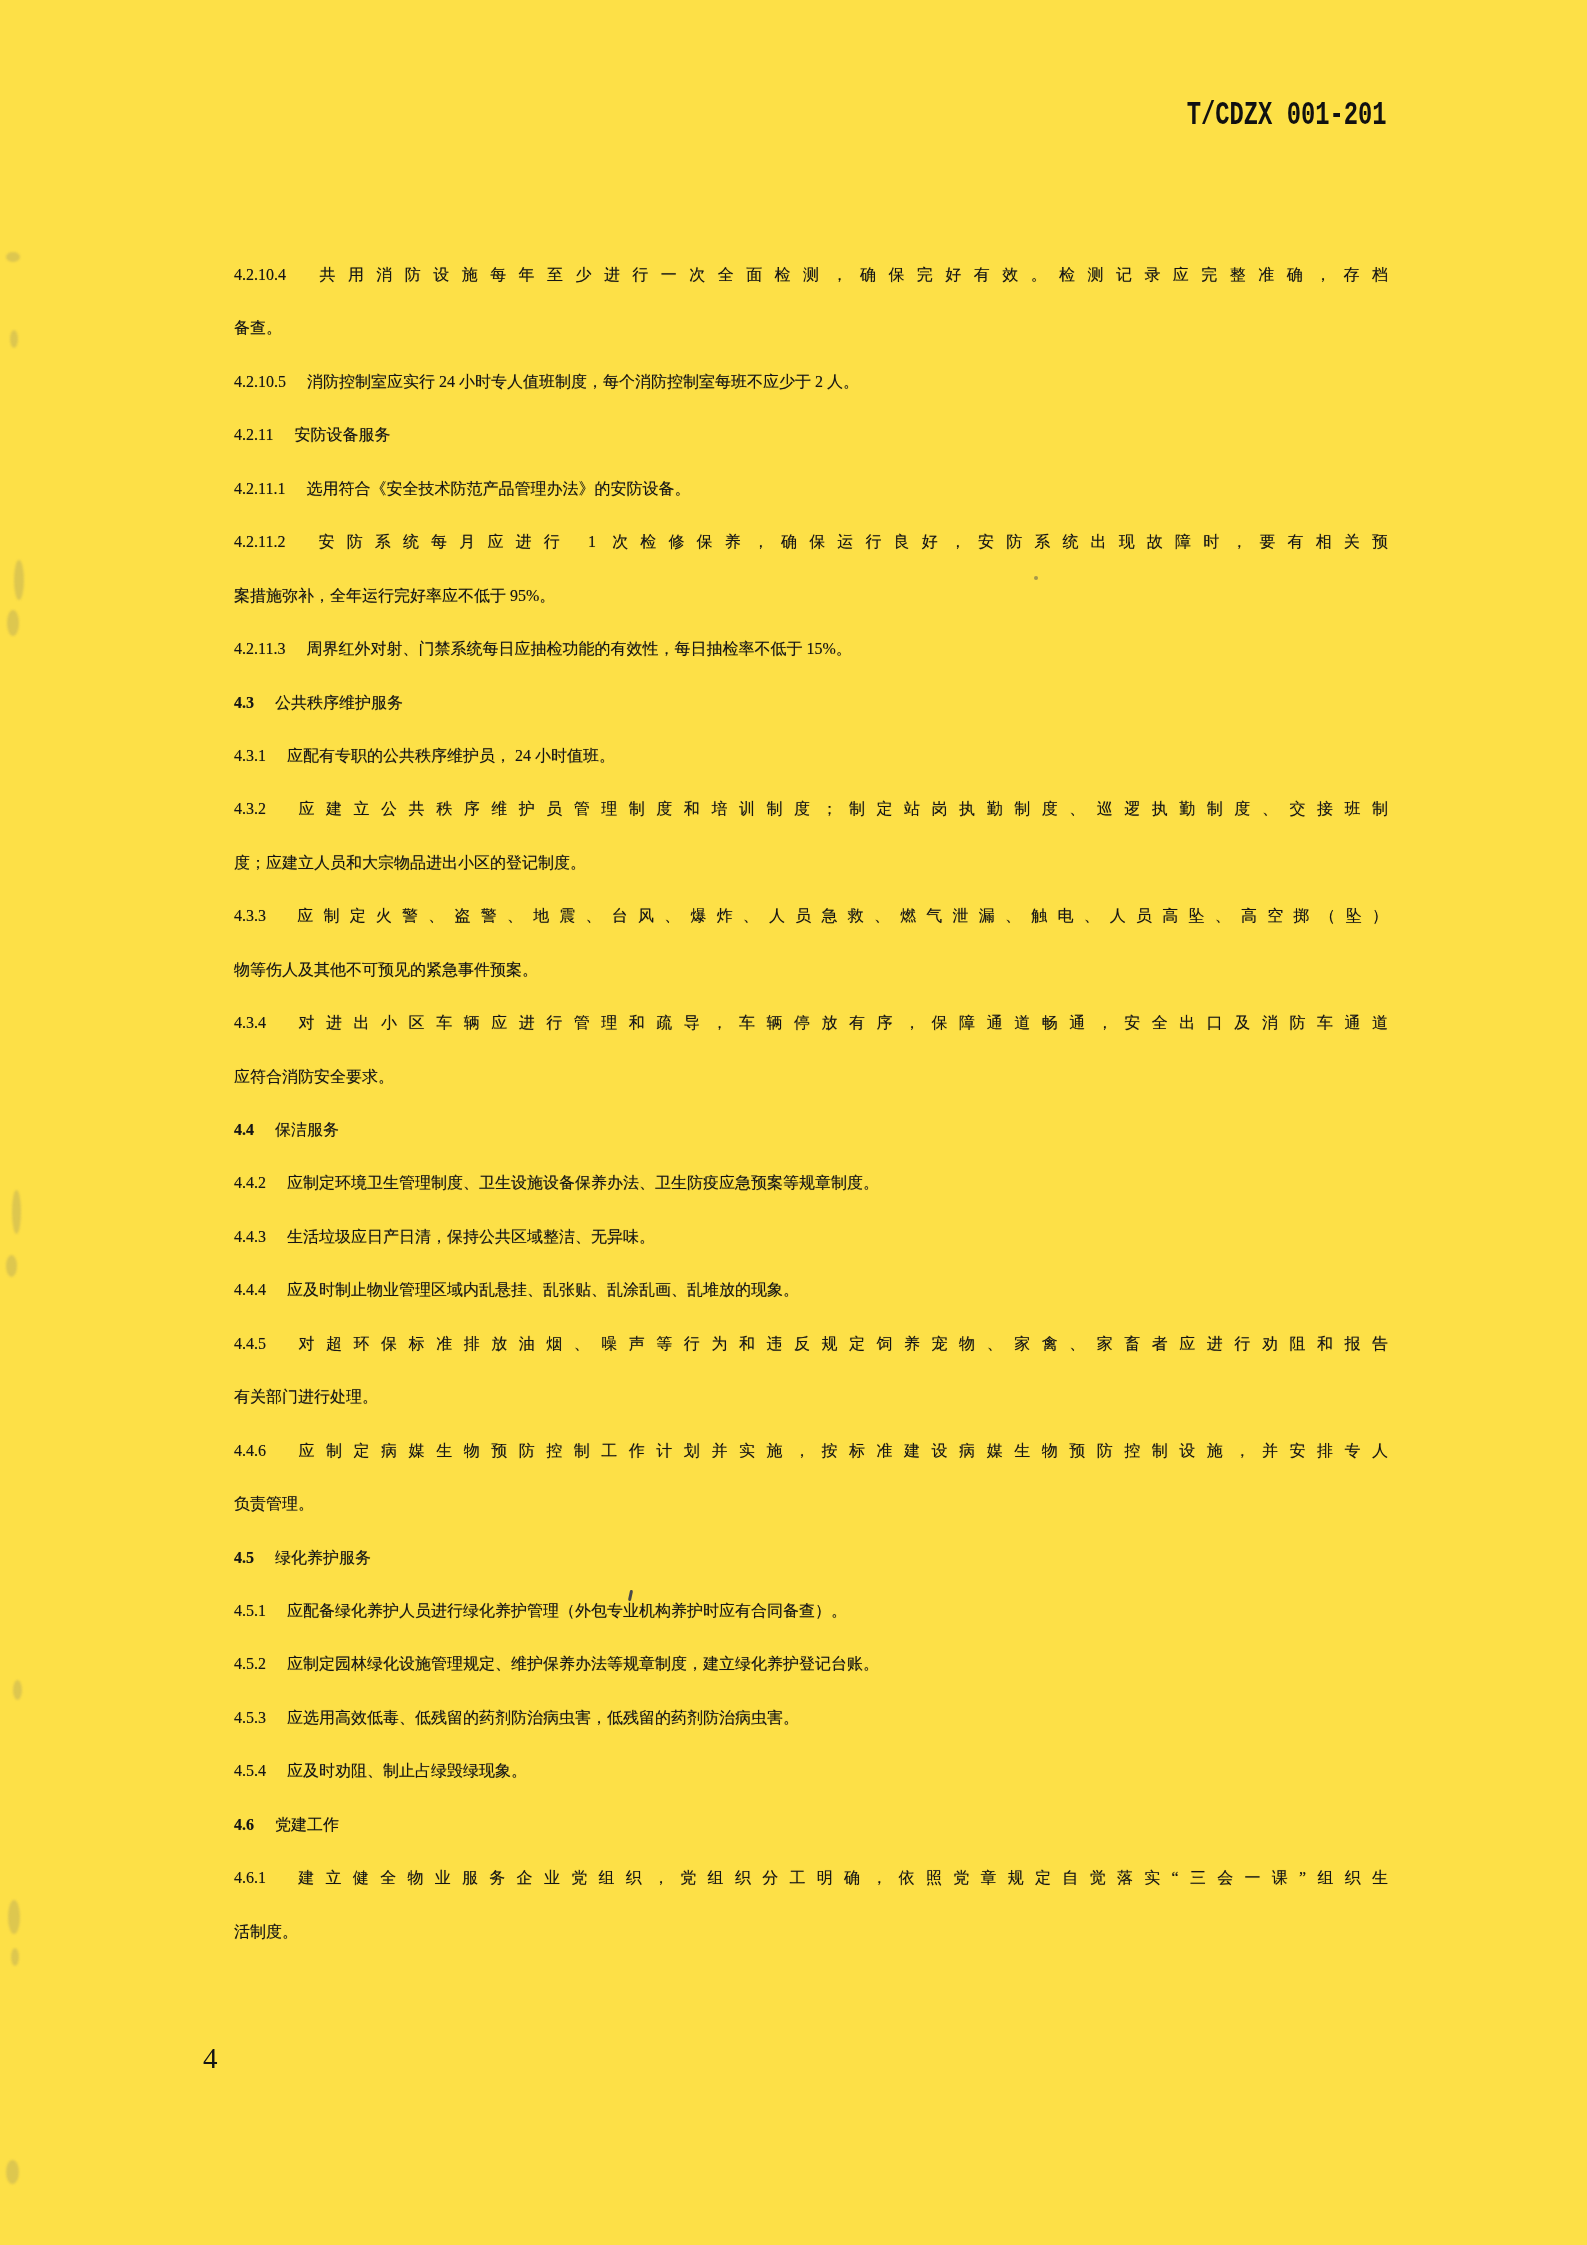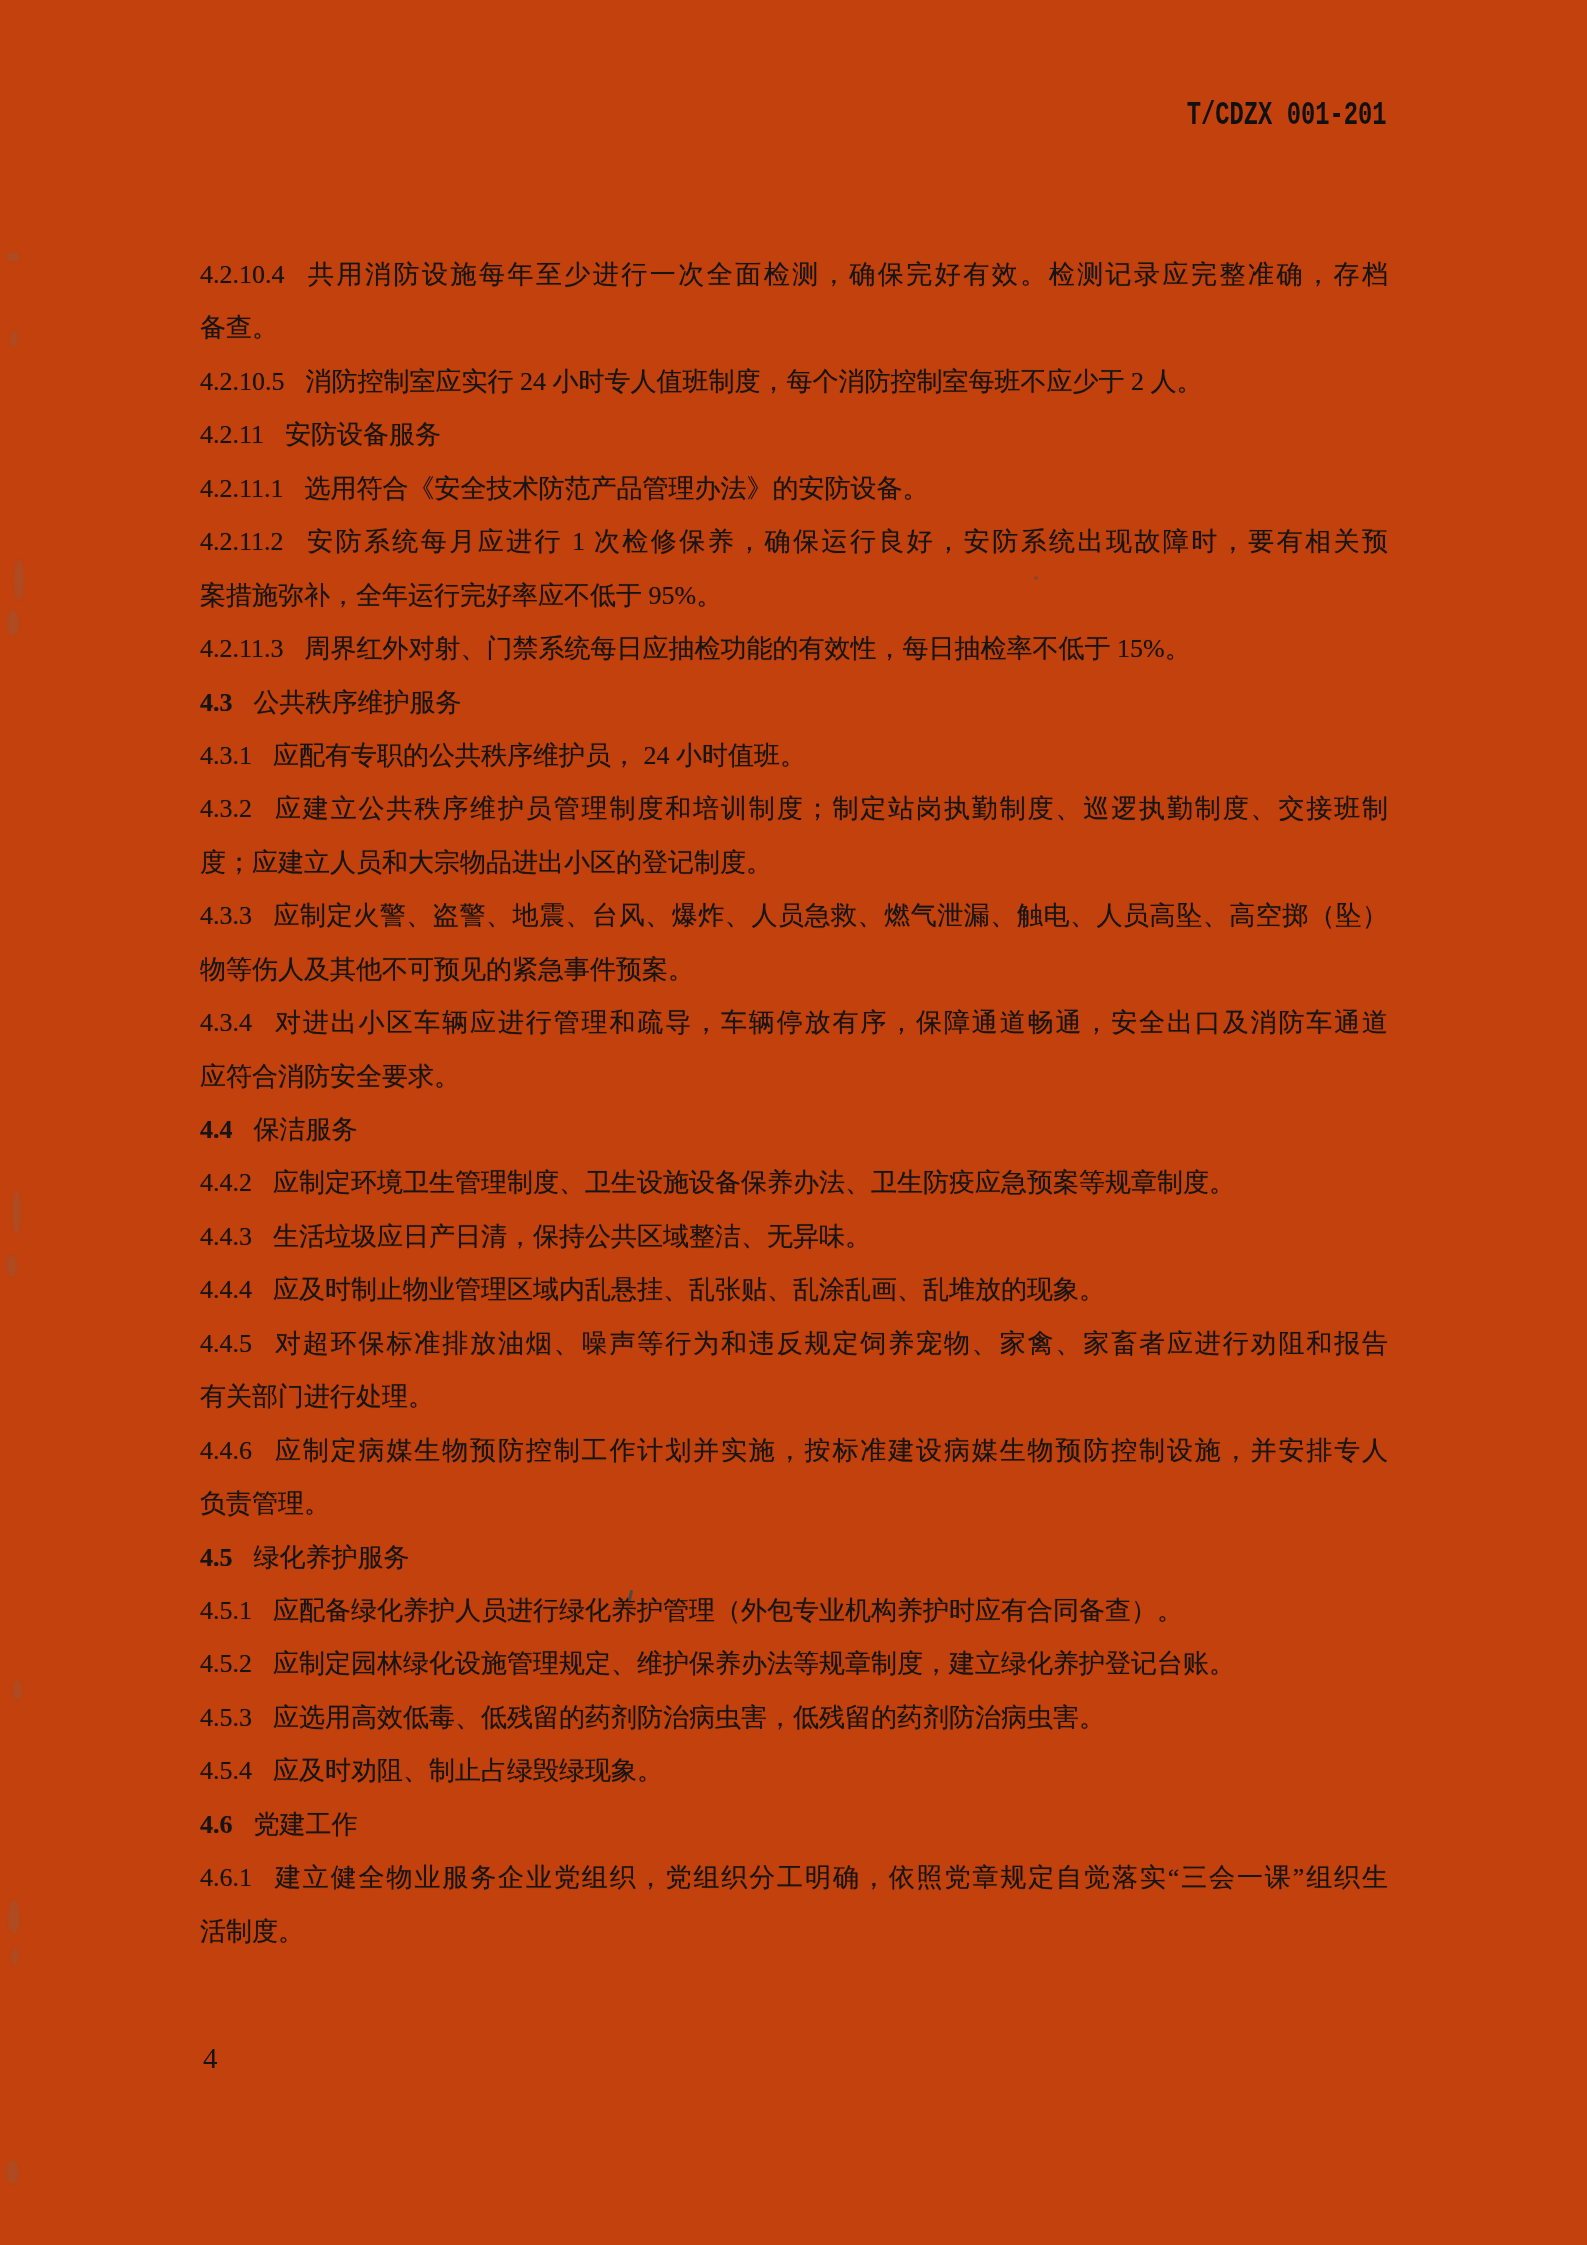--- a/index.html
+++ b/index.html
@@ -30,24 +30,25 @@
   
   .body-lines {
     position: absolute;
     left: 200px;
     top: 248px;
     width: 1188px;
   }
   .line {
     height: 53.45px;
     line-height: 53.45px;
-    font-size: 26px;
+    font-size: 16px;
     white-space: nowrap;
     color: #151515;
     text-shadow: 0 0 0.7px rgba(20,20,20,0.45);
+    margin-left: 34px;
   }
   .line.fill {
     text-align: justify;
     text-align-last: justify;
   }
   .num { margin-right: 21px; }
   .num.bold { font-weight: bold; }
   
   .page-number {
     position: absolute;
@@ -78,21 +79,21 @@
   .s6 { left: 6px;  top: 1255px; width: 11px; height: 22px; }
   .s7 { left: 13px; top: 1680px; width: 9px;  height: 20px; }
   .s8 { left: 8px;  top: 1900px; width: 12px; height: 34px; }
   .s9 { left: 11px; top: 1948px; width: 8px;  height: 18px; }
   .s10{ left: 6px;  top: 2160px; width: 13px; height: 24px; }
   .dot1 { left: 1034px; top: 576px; width: 4px; height: 4px; background: rgba(80,80,80,0.5); border-radius: 50%; }
 </style>
 </head>
 <body>
 
-<div class="page" style="background: #c2410c; color: rgb(21, 21, 21); text-decoration: underline;">
+<div class="page" style="background: #fde047; color: rgb(21, 21, 21); text-decoration: underline;">
 
   <div class="doc-header">T/CDZX 001-201</div>
 
   <div class="body-lines">
       <div class="line fill"><span class="num">4.2.10.4</span><span>共用消防设施每年至少进行一次全面检测，确保完好有效。检测记录应完整准确，存档</span></div>
       <div class="line"><span>备查。</span></div>
       <div class="line"><span class="num">4.2.10.5</span><span>消防控制室应实行 24 小时专人值班制度，每个消防控制室每班不应少于 2 人。</span></div>
       <div class="line"><span class="num">4.2.11</span><span>安防设备服务</span></div>
       <div class="line"><span class="num">4.2.11.1</span><span>选用符合《安全技术防范产品管理办法》的安防设备。</span></div>
       <div class="line fill"><span class="num">4.2.11.2</span><span>安防系统每月应进行 1 次检修保养，确保运行良好，安防系统出现故障时，要有相关预</span></div>

